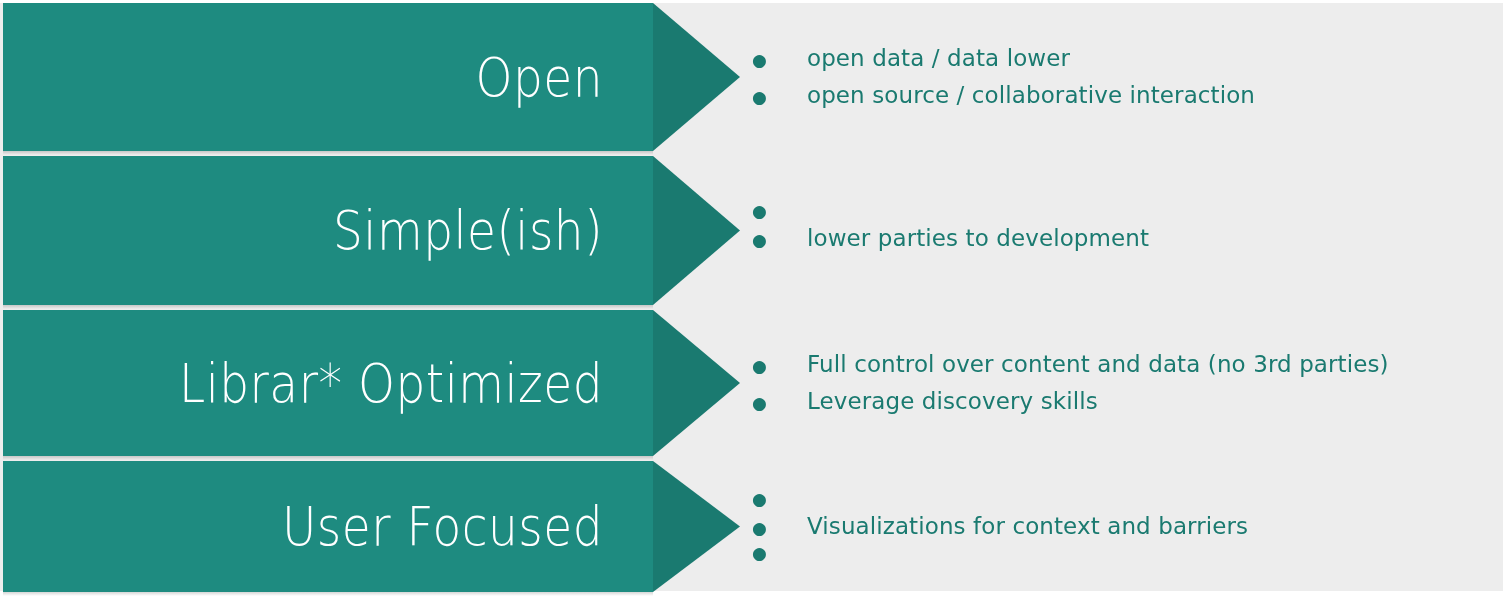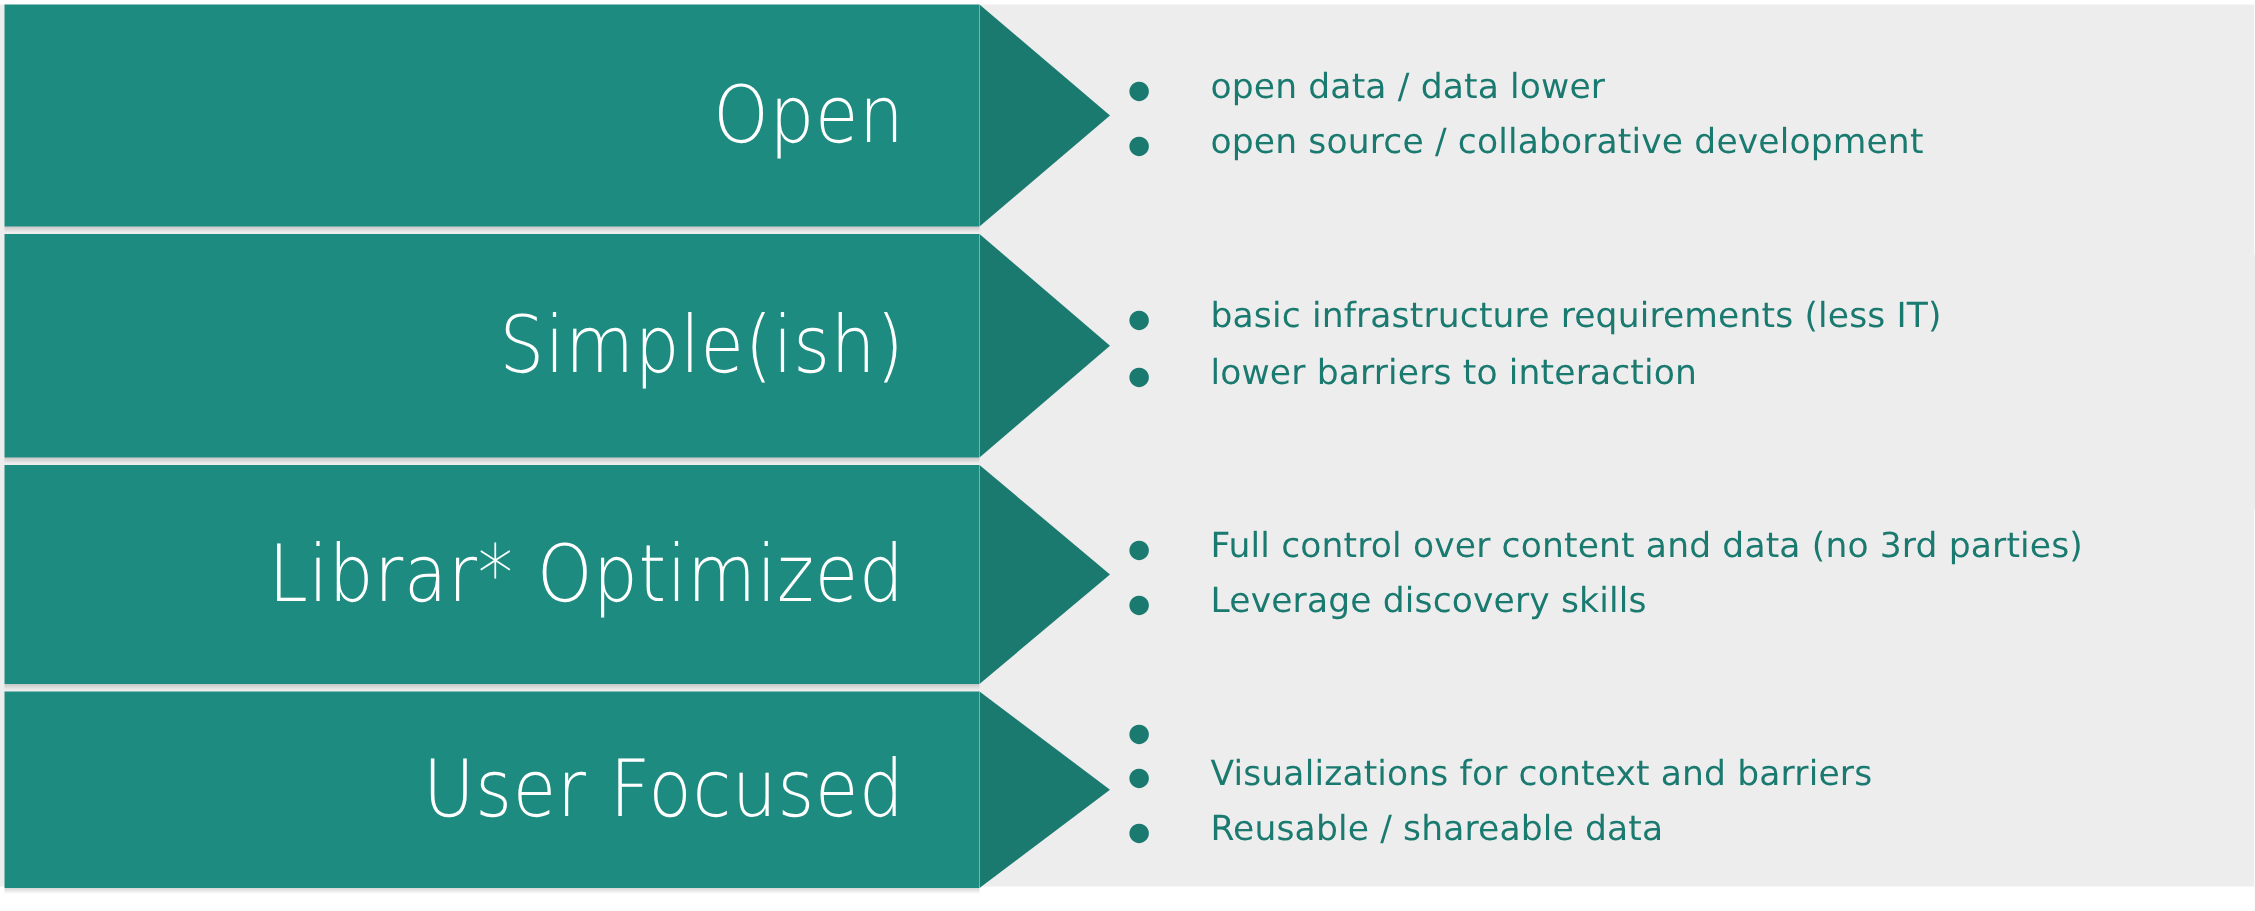--- a/index.html
+++ b/index.html
@@ -147,39 +147,38 @@
           <div class="shade"></div>
           <div class="chevron-label" style="color: rgb(255, 255, 255);">Open</div>
         </div>
         <div class="bullets">
           <div class="bullet" style="color: rgb(26, 122, 112);">
             <span class="dot">●</span>
             <span class="btext">open data / data lower</span>
           </div>
           <div class="bullet" style="color: rgb(26, 122, 112);">
             <span class="dot">●</span>
-            <span class="btext">open source / collaborative development</span>
+            <span class="btext">open source / collaborative interaction</span>
           </div>
         </div>
       </div>
       <div class="row" style="top: 156px; height: 149px;">
         <div class="chevron">
           <div class="body" style="background: rgb(30, 139, 128);"></div>
           <div class="head" style="background: rgb(26, 122, 112);"></div>
           <div class="shade"></div>
           <div class="chevron-label" style="color: rgb(255, 255, 255);">Simple(ish)</div>
         </div>
         <div class="bullets">
           <div class="bullet" style="color: rgb(26, 122, 112);">
             <span class="dot">●</span>
-            <span class="btext">basic infrastructure requirements (less IT)</span>
-          </div>
-          <div class="bullet" style="color: rgb(26, 122, 112);">
-            <span class="dot">●</span>
-            <span class="btext">lower barriers to interaction</span>
+          </div>
+          <div class="bullet" style="color: rgb(26, 122, 112);">
+            <span class="dot">●</span>
+            <span class="btext">lower parties to development</span>
           </div>
         </div>
       </div>
       <div class="row" style="top: 310px; height: 146px; padding-left: 35px;">
         <div class="chevron">
           <div class="body" style="background: rgb(30, 139, 128);"></div>
           <div class="head" style="background: rgb(26, 122, 112);"></div>
           <div class="shade"></div>
           <div class="chevron-label" style="color: rgb(255, 255, 255);">Librar* Optimized</div>
         </div>
@@ -204,18 +203,17 @@
         <div class="bullets">
           <div class="bullet" style="color: rgb(26, 122, 112);">
             <span class="dot">●</span>
           </div>
           <div class="bullet" style="color: rgb(26, 122, 112);">
             <span class="dot">●</span>
             <span class="btext">Visualizations for context and barriers</span>
           </div>
           <div class="bullet" style="color: rgb(26, 122, 112);">
             <span class="dot">●</span>
-            <span class="btext">Reusable / shareable data</span>
           </div>
         </div>
       </div>
     </div>
 </div>
 
 </body></html>

